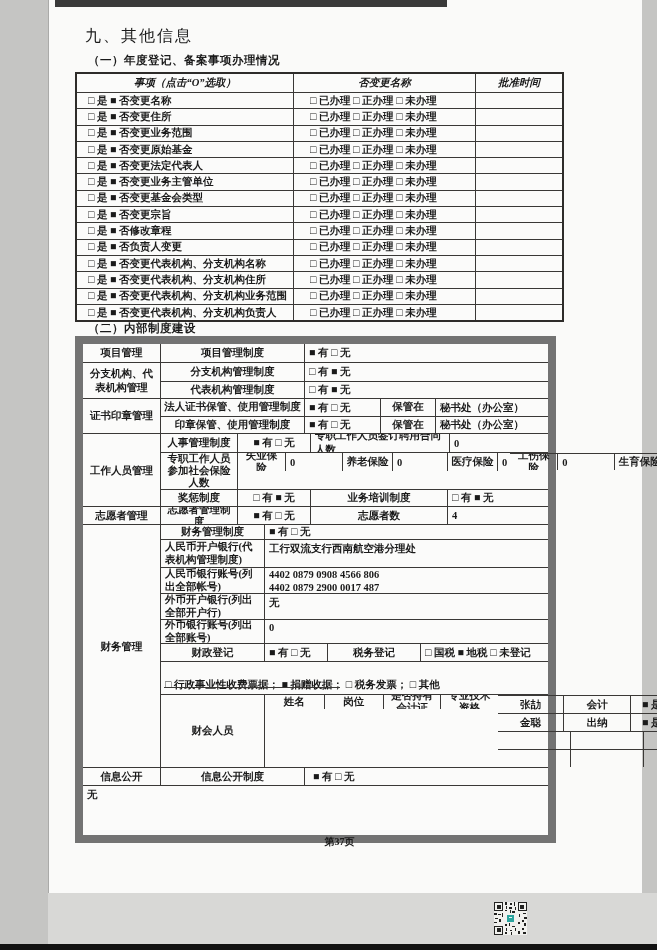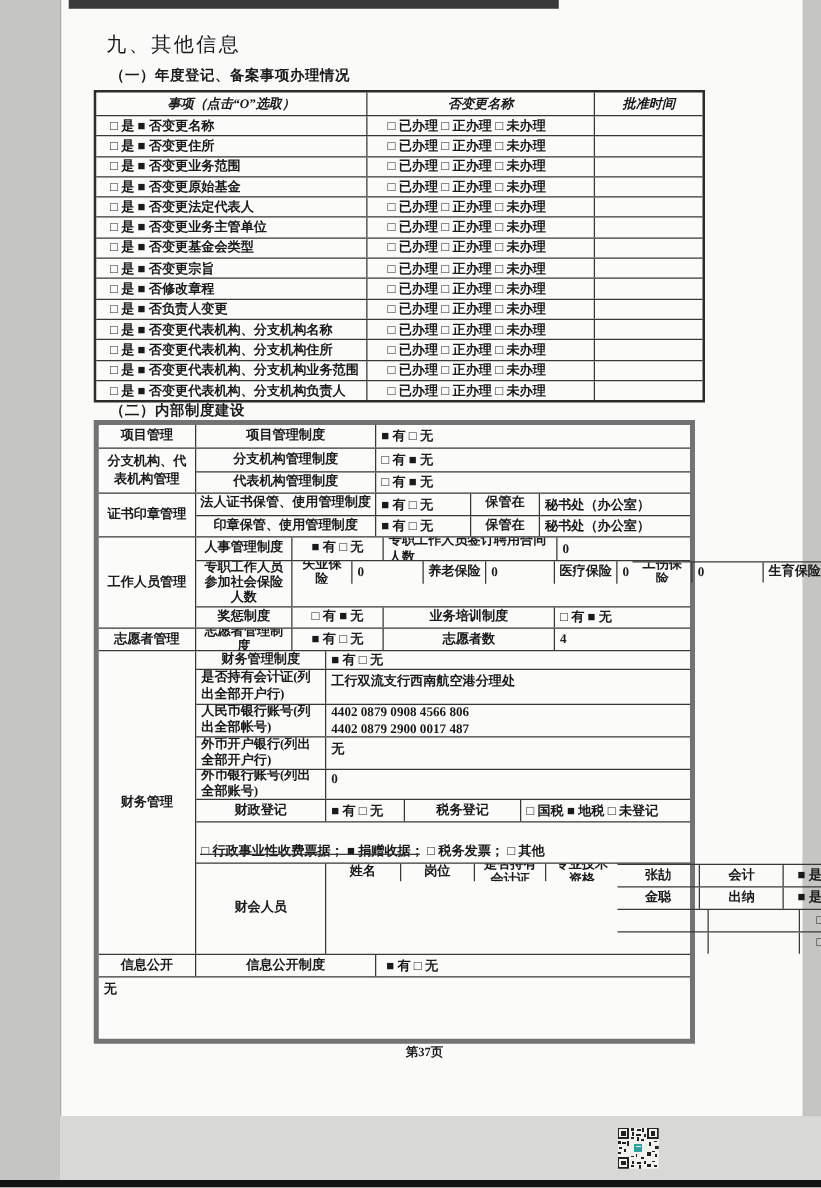--- a/index.html
+++ b/index.html
@@ -22,21 +22,21 @@
   .t1 .hrow > div { display:flex; align-items:center; justify-content:center;font-style:italic; }
   .t1 .c1 { width:217px; border-right:1px solid #3a3836; }
   .t1 .c2 { width:182px; border-right:1px solid #3a3836; }
   .t1 .c3 { flex:1; }
   .t1row { display:flex; height:16.3px; border-top:1px solid #3a3836; }
   .t1row .c1 { display:flex; align-items:center; padding-left:11px; justify-content:flex-start; }
   .t1row .c2 { display:flex; align-items:center; padding-left:16px; justify-content:flex-start; }
   .t1row .c3 { flex:1; }
 
   
-  .t2 { position:absolute; left:75px; top:336px; width:481px; border:4px solid #737373; background:#fbfbfa; font-size:10.5px; font-weight:700; }
+  .t2 { position:absolute; left:75px; top:336px; width:481px; border:8px solid #737373; background:#fbfbfa; font-size:10.5px; font-weight:700; }
   .sec { display:flex; }
   .sec + .sec { border-top:1px solid #3a3836; }
   .cat { width:78px; border-right:1px solid #3a3836; display:flex; align-items:center; justify-content:center; text-align:center; padding:0 5px; line-height:1.25; }
   .bdy { flex:1; display:flex; flex-direction:column; min-width:0; }
   .line { display:flex; }
   .bt { border-top:1px solid #3a3836; }
   .cell { border-right:1px solid #3a3836; display:flex; align-items:center; padding:0 3px; overflow:hidden; }
   .cell.last { border-right:none; }
   .ctr { justify-content:center; text-align:center; line-height:1.15; }
   .lft { justify-content:flex-start; padding-left:4px; }
@@ -252,21 +252,21 @@
     </div>
 
     <div class="sec">
       <div class="cat">财务管理</div>
       <div class="bdy">
         <div class="line" style="height:14px">
           <div class="cell ctr" style="width:104px">财务管理制度</div>
           <div class="cell last lft">■ 有 □ 无</div>
         </div>
         <div class="line bt" style="height:28px">
-          <div class="cell lft" style="width:104px;line-height:1.2">是否持有会计证(列出全部开户行)</div>
+          <div class="cell lft" style="width:104px;line-height:1.2">人民币开户银行(代表机构管理制度)</div>
           <div class="cell last lft topleft">工行双流支行西南航空港分理处</div>
         </div>
         <div class="line bt" style="height:26px">
           <div class="cell lft" style="width:104px;line-height:1.2">人民币银行账号(列出全部帐号)</div>
           <div class="cell last lft pre">4402 0879 0908 4566 806
 4402 0879 2900 0017 487</div>
         </div>
         <div class="line bt" style="height:26px">
           <div class="cell lft" style="width:104px;line-height:1.2">外币开户银行(列出全部开户行)</div>
           <div class="cell last lft topleft">无</div>

